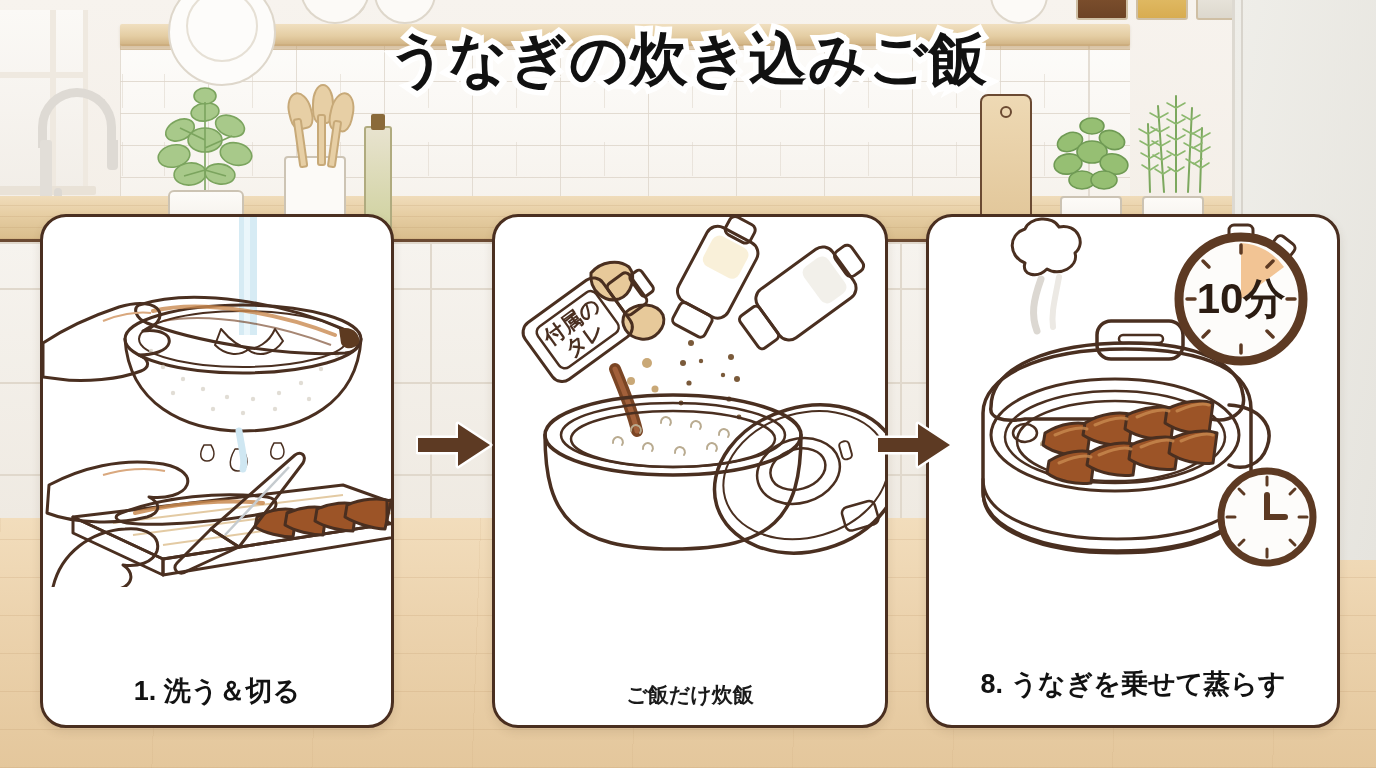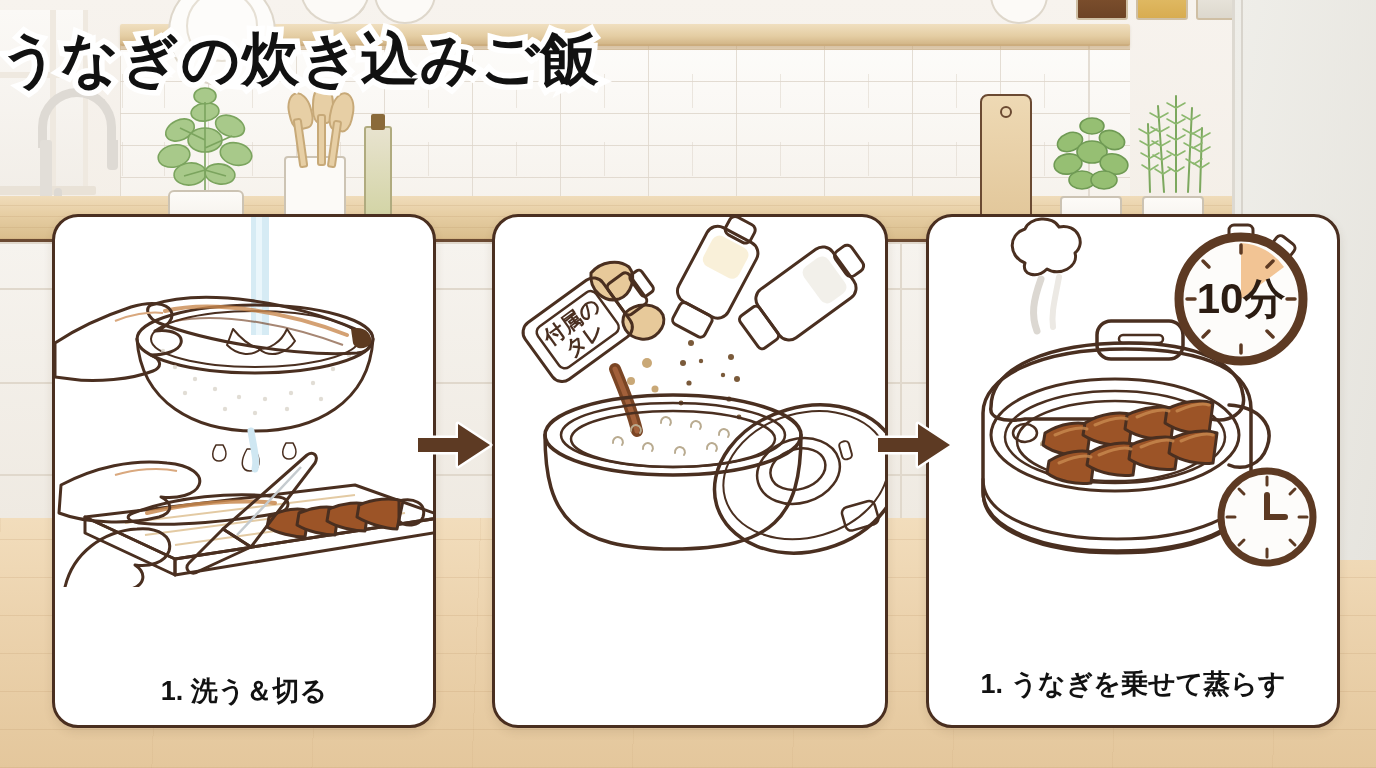--- a/index.html
+++ b/index.html
@@ -105,40 +105,40 @@
 
   
   .uten-jar{position:absolute; background:#fcfaf7; border:2.5px solid #cdc4b4; border-radius:4px 4px 10px 10px;}
   .spoon{ position:absolute; background:#e7cfa5; border:2px solid #c7a978; border-radius:50% 50% 35% 35%;}
   .spoon-stick{position:absolute; background:#e7cfa5; border:2px solid #c7a978; border-radius:3px;}
   .oilbottle{position:absolute; background:linear-gradient(180deg,#e8e3cf,#cdd09a); border:2px solid #b0ab7f; border-radius:3px 3px 4px 4px;}
   .board{position:absolute; background:linear-gradient(180deg,#eed9b4,#e0c496); border:2.5px solid #6b4a32; border-radius:8px 8px 22px 22px;}
 
   
   .title-wrap {
-    position:absolute; left:0; top:26px; width:1376px; text-align:left; z-index:30;
+    position:absolute; left:0; top:26px; width:1376px; text-align:center; z-index:30;
   }
   .title-line {
     font-weight:900; font-size:58px; line-height:66px; color:#111111;
     letter-spacing:1px;
     -webkit-text-stroke: 11px #ffffff;
     paint-order: stroke fill;
     text-shadow: 0 0 2px rgba(255,255,255,.9);
   }
 
   
   .cards { position:absolute; left:0; top:0; width:1376px; height:768px; z-index:20;}
   .card {
     position:absolute; top:214px; height:514px;
     background:#ffffff; border:3.5px solid #4a2f20; border-radius:26px;
     box-shadow: 0 4px 10px rgba(80,55,35,.12);
     display:flex; flex-direction:column; align-items:center;
     overflow:hidden;
   }
-  #card-1 { left:52px;  width:384px; }
+  #card-1 { left:40px;  width:354px; }
   #card-2 { left:492px; width:396px; }
   #card-3 { left:926px; width:414px; }
 
   .card-art { position:relative; width:100%; flex:1 1 auto; }
   .card-caption { width:100%; padding: 0 10px 16px; text-align:center; }
   .card-title {
     font-weight:900; font-size:27px; color:#121212; line-height:1.25; white-space:nowrap;
   }
   .card-sub {
     margin-top:7px; font-weight:700; font-size:21px; color:#1a1a1a; line-height:1.32;
@@ -440,20 +440,21 @@
             <ellipse cx="312" cy="258" rx="84" ry="62" fill="#faf8f5" class="ink" stroke-width="2"></ellipse>
             <ellipse cx="306" cy="252" rx="42" ry="32" fill="#eeebe6" class="ink" stroke-width="2.5"></ellipse>
             <ellipse cx="306" cy="250" rx="28" ry="20" fill="#f8f6f3" class="ink" stroke-width="2.5"></ellipse>
             <rect x="352" y="236" width="10" height="18" rx="4" fill="#dedad3" class="ink" stroke-width="2"></rect>
             <rect x="336" y="300" width="34" height="24" rx="6" fill="#f0a85a" class="ink" stroke-width="2.5"></rect>
           </g>
         </svg>
       </div>
       <div class="card-caption">
         <div class="card-sub">
+          <div>ご飯だけ炊飯</div>
         </div>
       </div>
     </div>
 
     <div class="card" id="card-3">
       <div class="card-art">
         <svg width="414" height="370" viewBox="0 0 414 370">
 
           <g class="ink" stroke-width="3" fill="#f7f6f4">
             <path d="M96 46 C80 40 78 18 96 12 C100 0 124 -2 130 10 C148 6 158 26 146 36
@@ -538,21 +539,21 @@
               <path d="M310 272 L315 277"></path>
                 <path d="M366 272 L361 277"></path>
               <path d="M310 328 L315 323"></path>
                 <path d="M366 328 L361 323"></path>
             </g>
             <path d="M338 278 L338 300 L356 300" stroke="#5d3a23" stroke-width="6" fill="none" stroke-linecap="round"></path>
           </g>
         </svg>
       </div>
       <div class="card-caption">
-        <div class="card-title">1. うなぎを乗せて蒸らす</div>
+        <div class="card-title">8. うなぎを乗せて蒸らす</div>
         <div class="card-sub">
         </div>
       </div>
     </div>
 
     <div class="arrow" id="arrow-1">
       <svg width="78" height="50" viewBox="0 0 78 50">
         <path d="M2 18 L42 18 L42 4 L74 25 L42 46 L42 32 L2 32 Z" fill="#5d3a23" stroke="#ffffff" stroke-width="5" stroke-linejoin="round"></path>
         <path d="M2 18 L42 18 L42 4 L74 25 L42 46 L42 32 L2 32 Z" fill="#5d3a23"></path>
       </svg>

